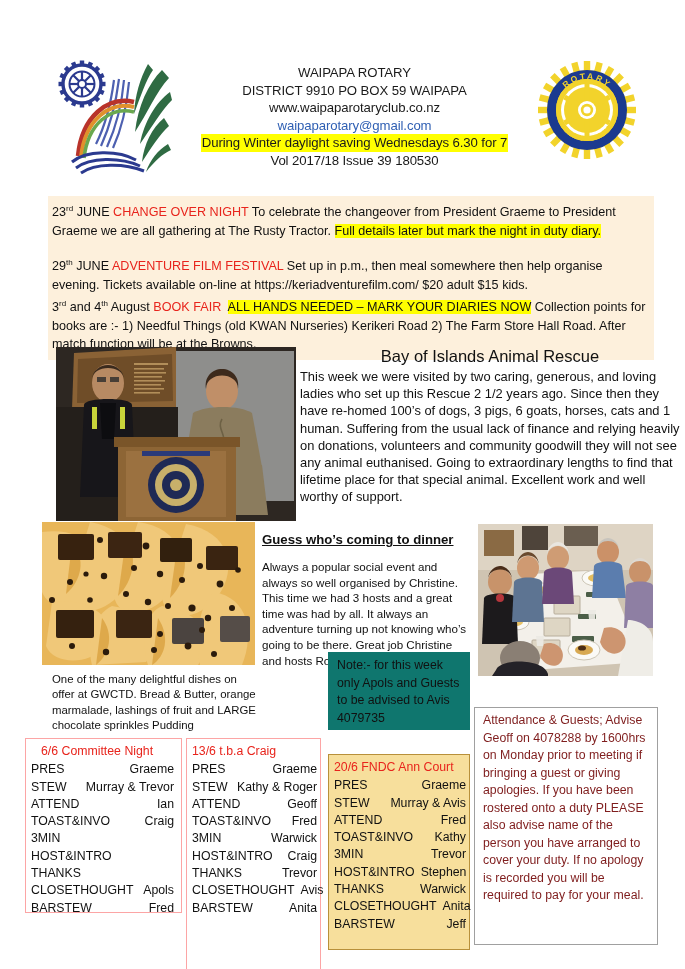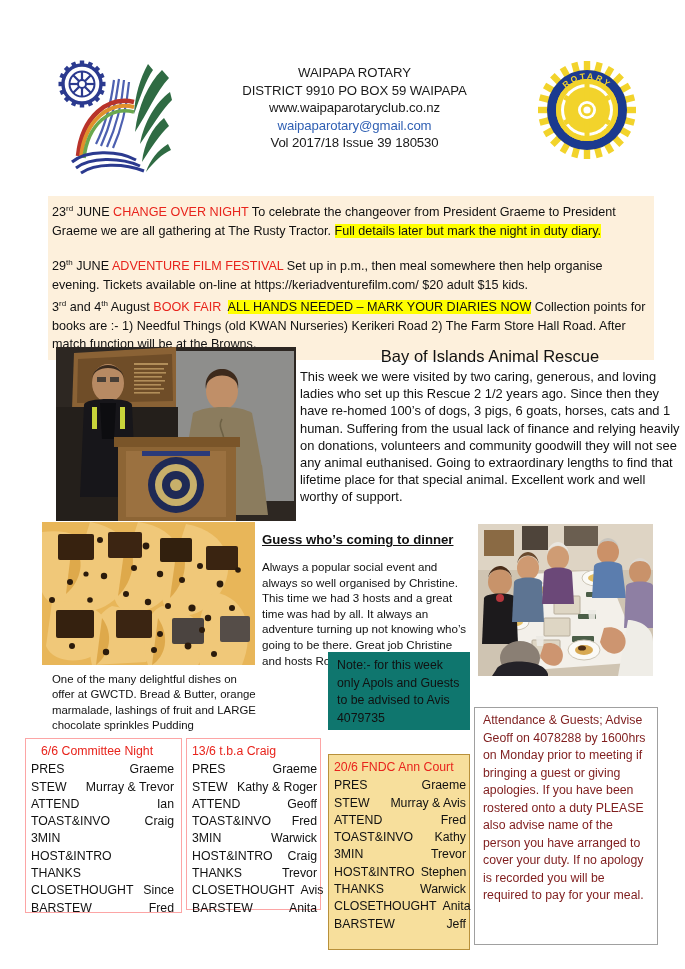--- a/index.html
+++ b/index.html
@@ -175,21 +175,21 @@
     position: absolute;
     border: 1px solid #fca5a5;
     box-sizing: border-box;
     padding: 4px 3px 3px 5px;
     background: #ffffff;
     font-size: 12.3px;
     line-height: 17.3px;
     color: #111;
   }
   .roster.r1 { left: 25px;  top: 738px; width: 157px; height: 175px; }
-  .roster.r2 { left: 186px; top: 738px; width: 135px; height: 172px; }
+  .roster.r2 { left: 186px; top: 738px; width: 135px; height: 232px; }
   .roster.r3 { left: 328px; top: 754px; width: 142px; height: 196px;
                background: #f7df9c; border-color: #b8903a; }
   .roster-title {
     color: #e8241c;
     margin-bottom: 1px;
     white-space: nowrap;
   }
   .roster.r1 .roster-title { padding-left: 10px; }
   .roster-row {
     display: flex;
@@ -272,20 +272,21 @@
         <path d="M116 86 C106 92, 98 102, 94 114 C102 104, 110 96, 119 92 Z"></path>
       </g>
     </svg>
   </div>
 
   <div class="header-center">
     <div>WAIPAPA ROTARY</div>
     <div>DISTRICT 9910 PO BOX 59 WAIPAPA</div>
     <div class="hdr-url">www.waipaparotaryclub.co.nz</div>
     <div><span class="hdr-mail">waipaparotary@gmail.com</span></div>
+    <div><span class="hdr-line-hl">During Winter daylight saving Wednesdays 6.30 for 7</span></div>
     <div>Vol 2017/18 Issue 39 180530</div>
   </div>
 
   <div class="logo-right">
     <svg width="100" height="104" viewBox="0 0 100 104" aria-hidden="true">
       <g transform="translate(50,50)">
 
         <g fill="#f2d32b">
           <g>
             <rect x="-3.2" y="-49" width="6.4" height="10"></rect>
@@ -591,21 +592,21 @@
   <div class="roster-row">
       <span class="role">HOST&amp;INTRO</span>
       <span class="who"></span>
     </div>
   <div class="roster-row">
       <span class="role">THANKS</span>
       <span class="who"></span>
     </div>
   <div class="roster-row">
       <span class="role">CLOSETHOUGHT</span>
-      <span class="who">Since</span>
+      <span class="who">Apols</span>
     </div>
   <div class="roster-row">
       <span class="role">BARSTEW</span>
       <span class="who">Fred</span>
     </div>
 </div>
 
 <div class="roster r2">
   <div class="roster-title">13/6 t.b.a Craig</div>
   <div class="roster-row">

